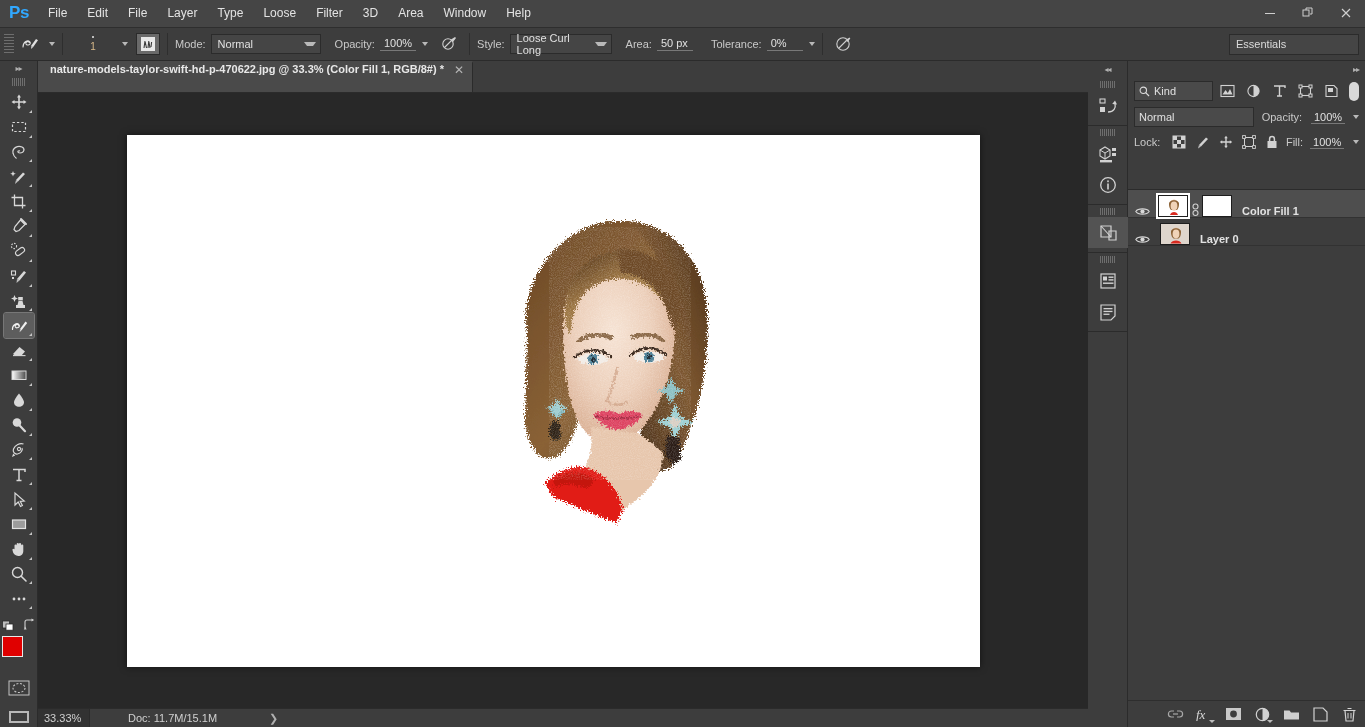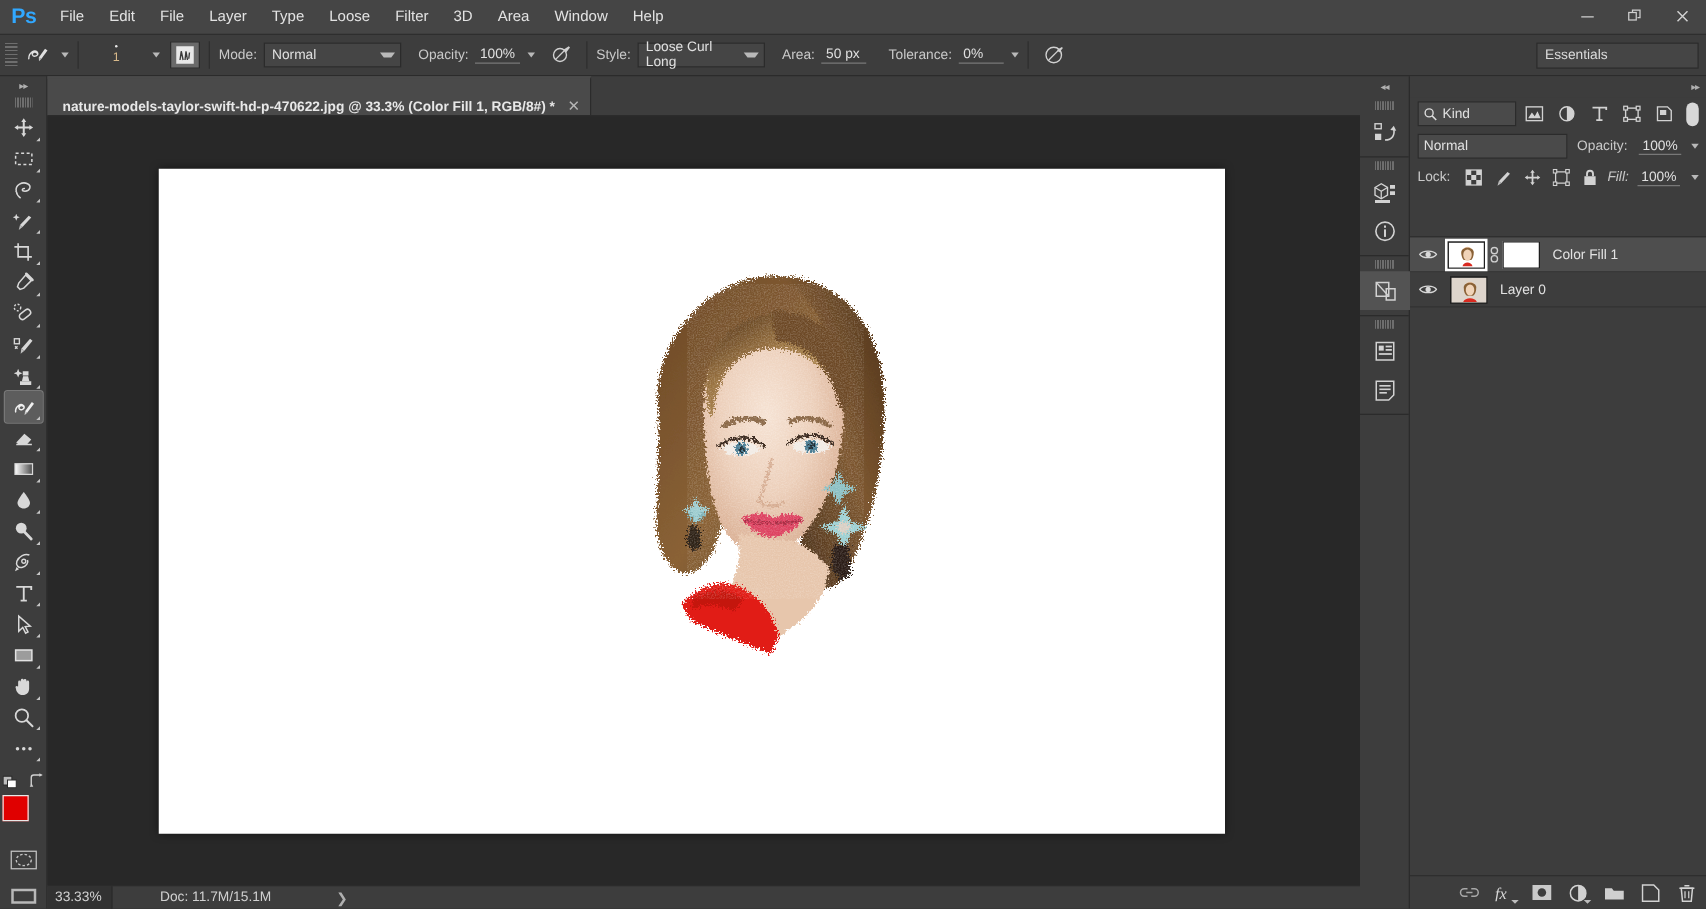--- a/index.html
+++ b/index.html
@@ -131,21 +131,21 @@
   }
 
   
   .tabbar {
     position: absolute; left: 38px; top: 61px; width: 1050px; height: 32px;
     background: #3d3d3d; border-bottom: 1px solid #2b2b2b;
     display: flex; align-items: flex-end;
   }
   .doc-tab {
     height: 31px; background: #4a4a4a;
-    display: flex; align-items: flex-end; padding: 0 8px 0 12px;
+    display: flex; align-items: flex-start; padding: 0 8px 0 12px;
     border-right: 1px solid #2b2b2b; border-top: 2px solid #4a4a4a;
     color: #e8e8e8; font-size: 11px; font-weight: bold;
     max-width: 560px;
   }
   .tab-close { margin-left: 10px; color: #b5b5b5; font-size: 12px; font-weight: normal; }
 
   
   .canvas-area {
     position: absolute; left: 38px; top: 93px; width: 1050px; height: 615px;
     background: #282828; overflow: hidden;
@@ -233,22 +233,22 @@
     text-align: center; font-size: 11px;
   }
   .lock-row { height: 24px; display: flex; align-items: center; padding: 0 6px; gap: 5px; }
   .lock-icon { width: 19px; height: 18px; display: flex; align-items: center; justify-content: center; }
 
   .layer-list {
     position: absolute; left: 0; top: 128px; width: 237px; height: 560px;
     background: #3d3d3d; border-top: 1px solid #2b2b2b;
   }
   .layer-row {
-    height: 28px; display: flex; align-items: center;
-    border-bottom: 1px solid #323232; padding-right: 6px;
+    height: 28px; display: flex; align-items: flex-end;
+    border-bottom: 1px solid #323232; padding-right: 6px; font-weight: bold;
   }
   .layer-row.selected { background: #4e4e4e; }
   .eye-cell { width: 28px; display: flex; align-items: center; justify-content: center; }
   .thumb {
     width: 30px; height: 22px; border: 1px solid #1e1e1e; overflow: hidden;
     display: block; position: relative; flex: none;
   }
   .thumb.selected-thumb { outline: 2px solid #ffffff; outline-offset: 0px; margin-left: 2px; }
   .mask-thumb { width: 30px; height: 22px; border: 1px solid #1e1e1e; background: #ffffff; flex: none; }
   .link-glyph { width: 10px; display: flex; align-items: center; justify-content: center; margin: 0 2px; }
@@ -845,21 +845,21 @@
           <rect x="0.6" y="10.6" width="2.8" height="2.8" fill="#3d3d3d" stroke="#d2d2d2" stroke-width="0.9"></rect>
           <rect x="10.6" y="10.6" width="2.8" height="2.8" fill="#3d3d3d" stroke="#d2d2d2" stroke-width="0.9"></rect>
         </svg>
       </span>
       <span class="lock-icon">
         <svg width="14" height="14" viewBox="0 0 14 14">
           <rect x="2.5" y="6" width="9" height="7" fill="#d2d2d2"></rect>
           <path d="M4.6 6 V4 a2.4 2.4 0 0 1 4.8 0 V6" fill="none" stroke="#d2d2d2" stroke-width="1.5"></path>
         </svg>
       </span>
-      <span class="opt-label" style="margin-left:auto; padding-right:2px;font-style:italic;">Fill:</span>
+      <span class="opt-label" style="margin-left:auto; padding-right:2px;">Fill:</span>
       <span class="pct-field">100%</span>
       <span class="bare-caret" style="margin-left:4px;"></span>
     </div>
 
     <div class="layer-list">
 
       <div class="layer-row selected">
         <div class="eye-cell">
           <svg width="15" height="11" viewBox="0 0 15 11">
             <path d="M0.8 5.5 C3 2, 12 2, 14.2 5.5 C12 9, 3 9, 0.8 5.5 Z" fill="none" stroke="#d8d8d8" stroke-width="1.1"></path>

